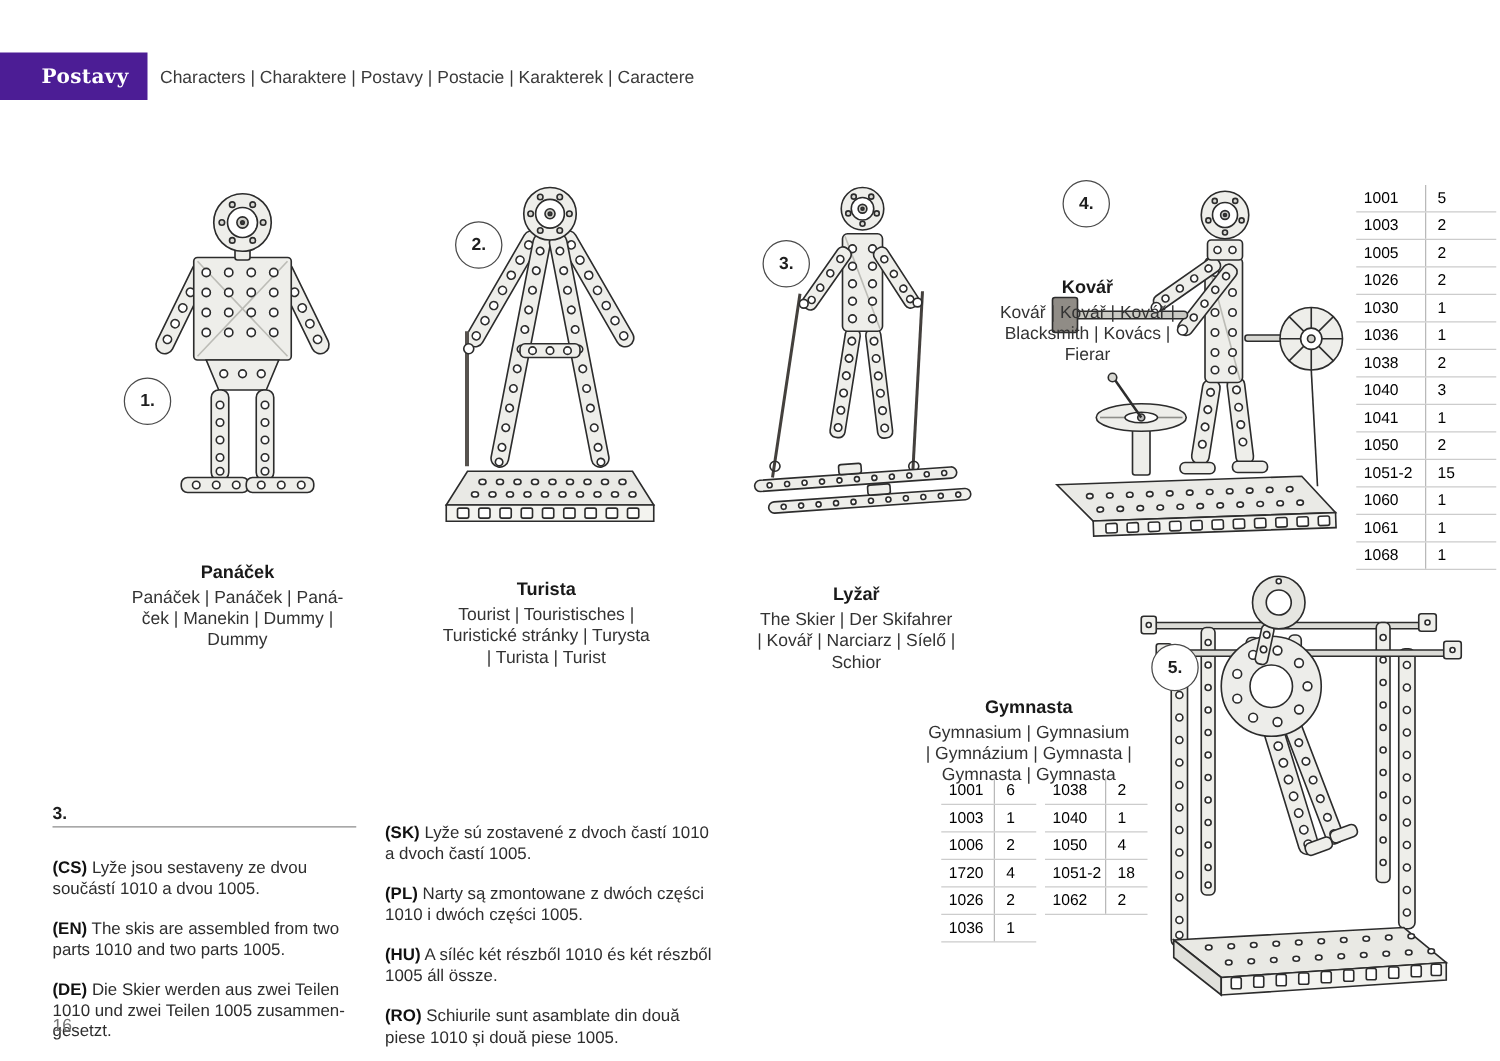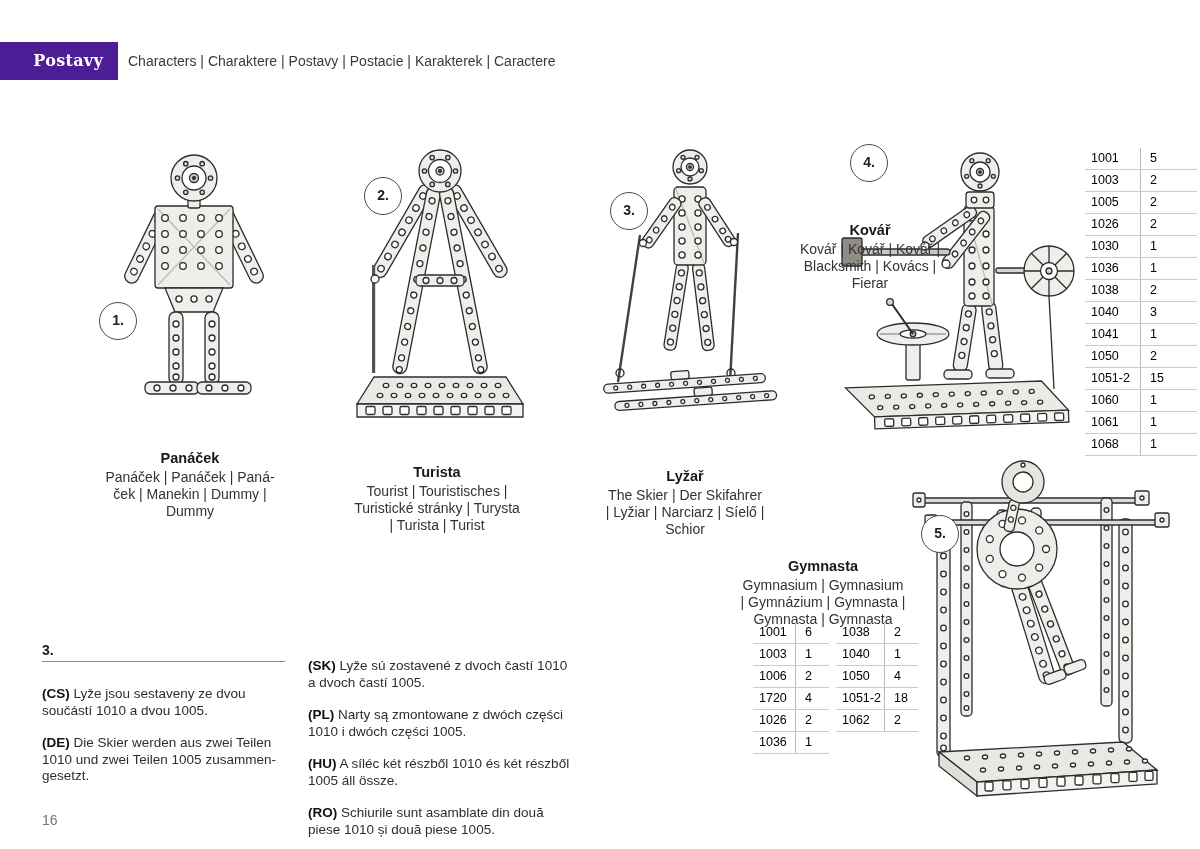--- a/index.html
+++ b/index.html
@@ -335,21 +335,21 @@
         <circle cx="109" cy="12.3" r="2" fill="#d9d9d4"></circle>
         <circle cx="113.4" cy="25.7" r="2" fill="#d9d9d4"></circle>
       <circle cx="102" cy="22" r="3.5" fill="#cfcfca"></circle>
         <circle cx="102" cy="22" r="1.2" fill="#444"></circle>
     </g>
   </svg>
   <div class="caption" style="left:580px;top:434px;width:210px">
     <div class="title">Lyžař</div>
     <div>
         <div class="cap-line">The Skier | Der Skifahrer</div>
-        <div class="cap-line">| Lyžiar | Narciarz | Síelő |</div>
+        <div class="cap-line">| Kovář | Narciarz | Síelő |</div>
         <div class="cap-line">Schior</div>
       </div>
   </div>
 
   <svg class="illus" style="left:828px;top:142px" width="250" height="300" viewBox="0 0 250 300">
     <g stroke="#2c2c2c" stroke-width="1.3" fill="#eeeeea">
       <g transform="rotate(-2 128 258)">
         <polygon points="18,242 214,242 240,272 46,272" fill="#eaeae6"></polygon>
         <ellipse cx="44" cy="252" rx="2.6" ry="2" fill="#fff"></ellipse>
           <ellipse cx="60" cy="252" rx="2.6" ry="2" fill="#fff"></ellipse>
@@ -764,20 +764,21 @@
         <div class="pt-qty">2</div>
       </div>
     </div>
 
   <div class="section3-label" style="left:42px;top:642px">3.</div>
   <div class="section3-rule" style="left:42px;top:661px;width:243px"></div>
   <div class="instr-col" style="left:42px;top:670px;width:250px">
 
       <p><b>(CS)</b> <span>Lyže jsou sestaveny ze dvou součástí 1010 a dvou 1005.</span></p>
 
+      <p><b>(EN)</b> <span>The skis are assembled from two parts 1010 and two parts 1005.</span></p>
 
       <p><b>(DE)</b> <span>Die Skier werden aus zwei Teilen 1010 und zwei Teilen 1005 zusammen-gesetzt.</span></p>
     </div>
   <div class="instr-col" style="left:308px;top:642px;width:262px">
 
       <p><b>(SK)</b> <span>Lyže sú zostavené z dvoch častí 1010 a dvoch častí 1005.</span></p>
 
       <p><b>(PL)</b> <span>Narty są zmontowane z dwóch części 1010 i dwóch części 1005.</span></p>
 
       <p><b>(HU)</b> <span>A síléc két részből 1010 és két részből 1005 áll össze.</span></p>

